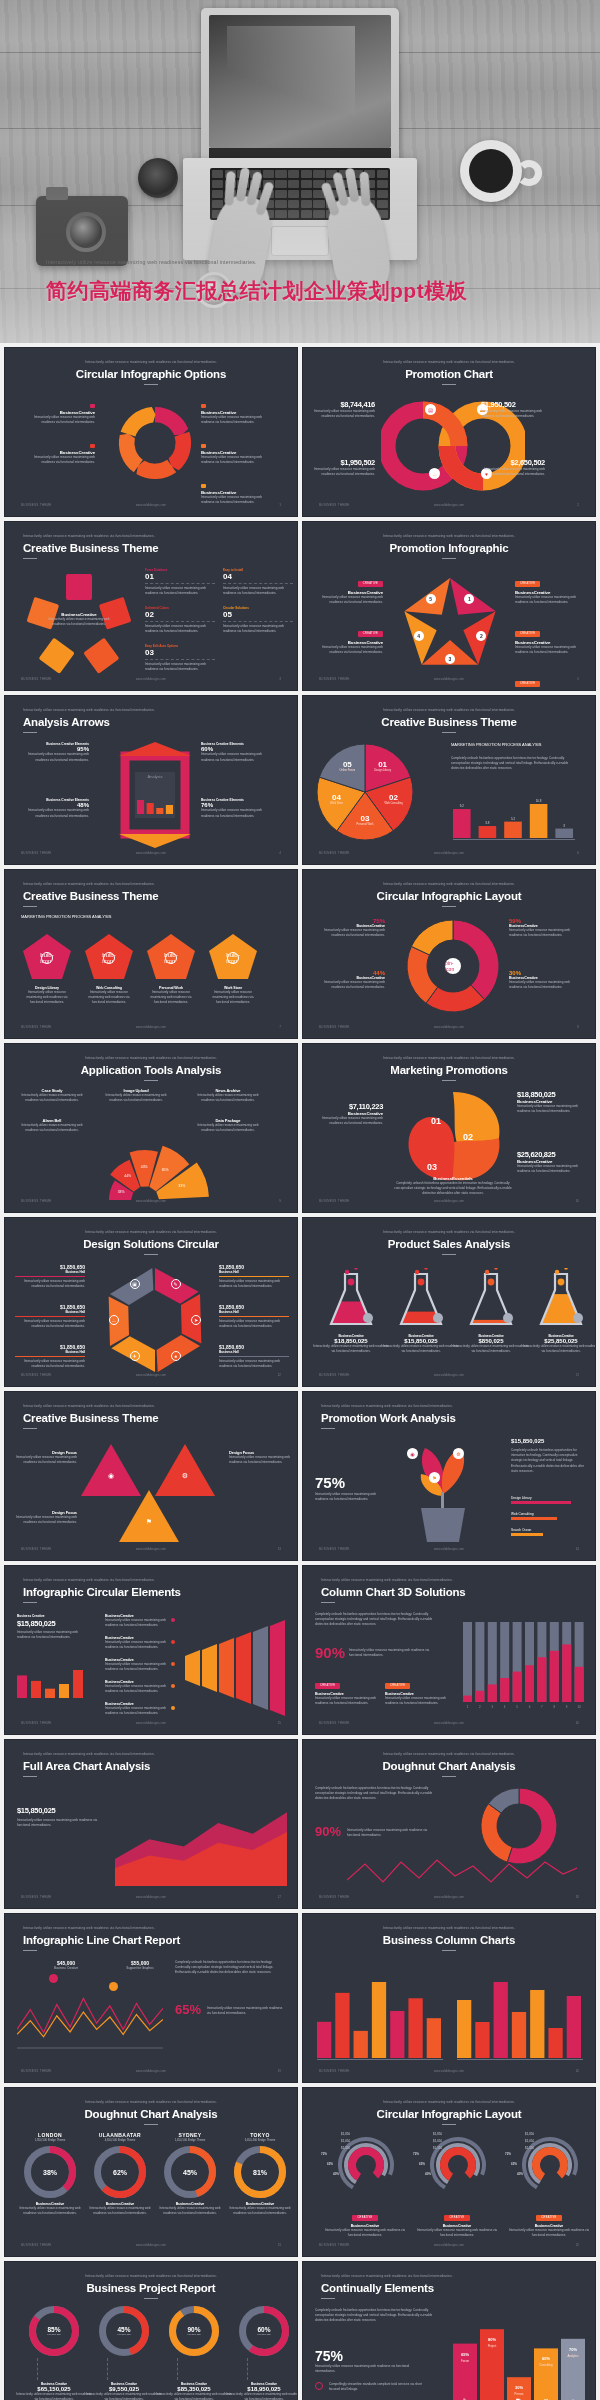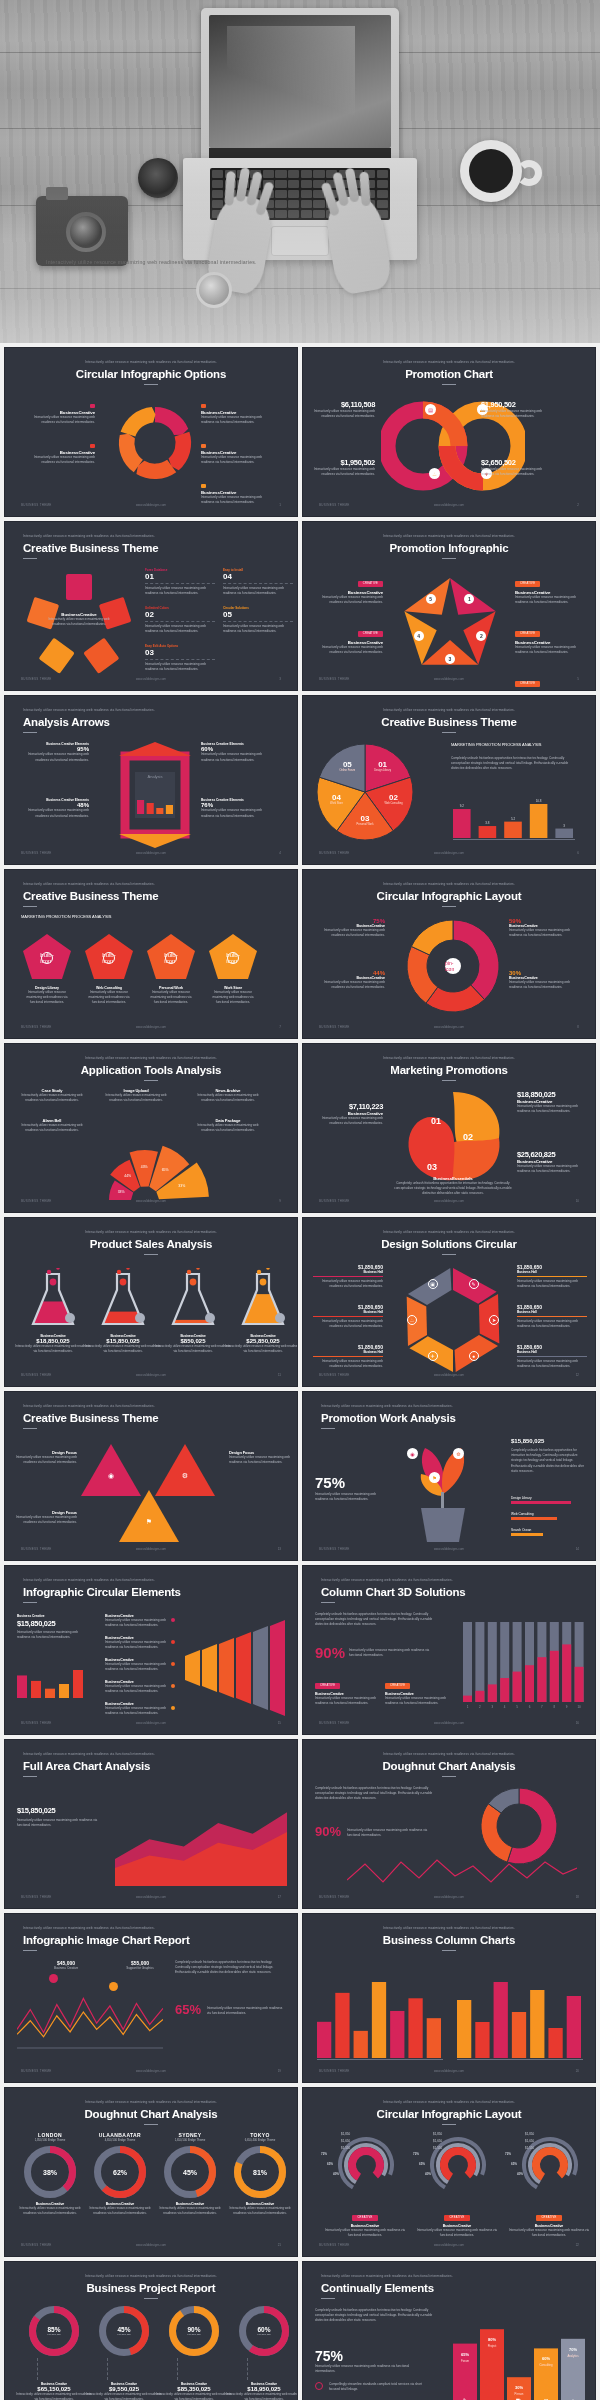--- a/index.html
+++ b/index.html
@@ -225,20 +225,21 @@
     <div class="lens"></div>
     <div class="camera">
       <div class="cam-vf"></div>
       <div class="cam-lens"></div>
     </div>
     <div class="watch"></div>
     <div class="hero-fade"></div>
   </div>
 
   <div class="hero-sub">Interactively utilize resource maximizing web readiness via functional intermediaries.</div>
+  <div class="hero-title">简约高端商务汇报总结计划企业策划ppt模板</div>
 </div>
 
 <div class="grid" id="slide-grid">
     <div class="slide">
       <div class="s-eyebrow">Interactively utilize resource maximizing web readiness via functional intermediaries.</div>
       <div class="s-title">Circular Infographic Options</div>
       <div class="s-rule"></div>
       <div class="stage">
         <div class="c" style="left:107px;top:8px"><svg width="86" height="86" viewBox="0 0 86 86">
             <path d="M43,6.880000000000003 A36.12 36.12 0 0 1 76.23877432685524,28.863583153840246 L70.13412960680904,34.68354579878607 L61.993585329631564,34.92204751648014 A20.64 20.64 0 0 0 43,22.36 Z" fill="#d6245a"></path>
@@ -286,32 +287,32 @@
             <circle cx="42" cy="50" r="36" fill="none" stroke="#d6245a" stroke-width="17"></circle>
             <circle cx="102" cy="50" r="36" fill="none" stroke="#f79421" stroke-width="17"></circle>
             <path d="M42 14 A36 36 0 0 1 78 50" fill="none" stroke="#f05a28" stroke-width="17"></path>
             <path d="M102 86 A36 36 0 0 1 66 50" fill="none" stroke="#e8392f" stroke-width="17"></path>
           </svg></div>
         <div class="ico" style="left:122px;top:12px;width:11px;height:11px;background:#fff;color:#d6245a;font-size:5px">▤</div>
         <div class="ico" style="left:174px;top:12px;width:11px;height:11px;background:#fff;color:#f79421;font-size:5px">▬</div>
         <div class="ico" style="left:126px;top:76px;width:11px;height:11px;background:#fff;color:#f79421;font-size:5px">☕</div>
         <div class="ico" style="left:178px;top:76px;width:11px;height:11px;background:#fff;color:#e8392f;font-size:5px">♥</div>
         <div class="c" style="left:8px;top:8px;width:64px;text-align:right">
-          <div class="val">$6,110,508</div>
+          <div class="val">$8,744,416</div>
           <div class="body-text" style="width:64px">Interactively utilize resource maximizing web readiness via functional intermediaries.</div>
         </div>
         <div class="c" style="left:178px;top:8px;width:64px;text-align:left">
           <div class="val">$1,950,502</div>
           <div class="body-text" style="width:64px">Interactively utilize resource maximizing web readiness via functional intermediaries.</div>
         </div>
         <div class="c" style="left:8px;top:66px;width:64px;text-align:right">
           <div class="val">$1,950,502</div>
           <div class="body-text" style="width:64px">Interactively utilize resource maximizing web readiness via functional intermediaries.</div>
         </div>
-        <div class="c" style="left:178px;top:66px;width:64px;text-align:left">
+        <div class="c" style="left:178px;top:66px;width:64px;text-align:right">
           <div class="val">$2,650,502</div>
           <div class="body-text" style="width:64px">Interactively utilize resource maximizing web readiness via functional intermediaries.</div>
         </div>
       </div>
       <div class="s-foot-l">BUSINESS THEME</div>
       <div class="s-foot-c">www.validdesigns.com</div>
       <div class="s-foot-r">2</div>
     </div>
     <div class="slide">
       <div class="s-eyebrow left">Interactively utilize resource maximizing web readiness via functional intermediaries.</div>
@@ -642,20 +643,80 @@
           <div class="lbl">BusinessEssentials</div>
           <div class="body-text" style="width:124px">Completely unleash frictionless opportunities for interactive technology. Continually conceptualize strategic technology and vertical total linkage. Enthusiastically e-enable distinctive deliverables after static resources.</div>
         </div>
       </div>
       <div class="s-foot-l">BUSINESS THEME</div>
       <div class="s-foot-c">www.validdesigns.com</div>
       <div class="s-foot-r">10</div>
     </div>
     <div class="slide">
       <div class="s-eyebrow">Interactively utilize resource maximizing web readiness via functional intermediaries.</div>
+      <div class="s-title">Design Solutions Circular</div>
+      <div class="s-rule"></div>
+      <div class="stage">
+        <div class="c" style="left:92px;top:2px"><svg width="116" height="112" viewBox="0 0 116 112">
+            <path d="M58,4 L101.61086953316206,27.678770179218592 L83.16011703836273,39.660828949549185 L58,26 Z" fill="#d6245a"></path>
+            <path d="M103.03332099679082,30.000000000000004 L104.33233925779513,79.60750598645643 L84.73019572565104,69.6197149921864 L83.98076211353316,41 Z" fill="#e8392f"></path>
+            <path d="M103.03332099679082,82 L60.72146972463309,107.92873580723784 L59.570078687288316,85.95888604263722 L83.98076211353316,71 Z" fill="#f05a28"></path>
+            <path d="M58,108 L14.38913046683794,84.32122982078141 L32.83988296163727,72.3391710504508 L58,86 Z" fill="#f79421"></path>
+            <path d="M12.966679003209187,82 L11.667660742204859,32.3924940135436 L31.269804274348957,42.38028500781361 L32.01923788646684,71 Z" fill="#f4712b"></path>
+            <path d="M12.966679003209194,29.999999999999993 L55.2785302753669,4.071264192762158 L56.42992131271167,26.041113957362786 L32.01923788646684,41 Z" fill="#6b7186"></path>
+          </svg></div>
+        <div class="ico" style="left:165.5px;top:17.492958444838017px;width:10px;height:10px;border:1px solid #fff">✎</div>
+        <div class="ico" style="left:186px;top:53px;width:10px;height:10px;border:1px solid #fff">➤</div>
+        <div class="ico" style="left:165.5px;top:88.50704155516198px;width:10px;height:10px;border:1px solid #fff">●</div>
+        <div class="ico" style="left:124.5px;top:88.50704155516199px;width:10px;height:10px;border:1px solid #fff">✈</div>
+        <div class="ico" style="left:104px;top:53.00000000000001px;width:10px;height:10px;border:1px solid #fff">☕</div>
+        <div class="ico" style="left:124.49999999999997px;top:17.492958444838024px;width:10px;height:10px;border:1px solid #fff">▣</div>
+        <div class="c" style="left:10px;top:2px;width:70px;text-align:right">
+          <div class="val-sm" style="font-size:5px">$1,850,650</div>
+          <div class="lbl" style="font-size:3.2px">Business Hall</div>
+          <div style="border-top:1px solid #d6245a;margin:2px 0;width:100%"></div>
+          <div class="body-text" style="width:70px">Interactively utilize resource maximizing web readiness via functional intermediaries.</div>
+        </div>
+        <div class="c" style="left:10px;top:42px;width:70px;text-align:right">
+          <div class="val-sm" style="font-size:5px">$1,850,650</div>
+          <div class="lbl" style="font-size:3.2px">Business Hall</div>
+          <div style="border-top:1px solid #e8392f;margin:2px 0;width:100%"></div>
+          <div class="body-text" style="width:70px">Interactively utilize resource maximizing web readiness via functional intermediaries.</div>
+        </div>
+        <div class="c" style="left:10px;top:82px;width:70px;text-align:right">
+          <div class="val-sm" style="font-size:5px">$1,850,650</div>
+          <div class="lbl" style="font-size:3.2px">Business Hall</div>
+          <div style="border-top:1px solid #f05a28;margin:2px 0;width:100%"></div>
+          <div class="body-text" style="width:70px">Interactively utilize resource maximizing web readiness via functional intermediaries.</div>
+        </div>
+        <div class="c" style="left:214px;top:2px;width:70px;text-align:left">
+          <div class="val-sm" style="font-size:5px">$1,850,650</div>
+          <div class="lbl" style="font-size:3.2px">Business Hall</div>
+          <div style="border-top:1px solid #f79421;margin:2px 0;width:100%"></div>
+          <div class="body-text" style="width:70px">Interactively utilize resource maximizing web readiness via functional intermediaries.</div>
+        </div>
+        <div class="c" style="left:214px;top:42px;width:70px;text-align:left">
+          <div class="val-sm" style="font-size:5px">$1,850,650</div>
+          <div class="lbl" style="font-size:3.2px">Business Hall</div>
+          <div style="border-top:1px solid #f4712b;margin:2px 0;width:100%"></div>
+          <div class="body-text" style="width:70px">Interactively utilize resource maximizing web readiness via functional intermediaries.</div>
+        </div>
+        <div class="c" style="left:214px;top:82px;width:70px;text-align:left">
+          <div class="val-sm" style="font-size:5px">$1,850,650</div>
+          <div class="lbl" style="font-size:3.2px">Business Hall</div>
+          <div style="border-top:1px solid #6b7186;margin:2px 0;width:100%"></div>
+          <div class="body-text" style="width:70px">Interactively utilize resource maximizing web readiness via functional intermediaries.</div>
+        </div>
+      </div>
+      <div class="s-foot-l">BUSINESS THEME</div>
+      <div class="s-foot-c">www.validdesigns.com</div>
+      <div class="s-foot-r">12</div>
+    </div>
+    <div class="slide">
+      <div class="s-eyebrow">Interactively utilize resource maximizing web readiness via functional intermediaries.</div>
       <div class="s-title">Product Sales Analysis</div>
       <div class="s-rule"></div>
       <div class="stage">
         <div class="c" style="left:22px;top:6px"><svg width="52" height="62" viewBox="0 0 52 62">
             <clipPath id="fc110">
               <path d="M20 6 h12 v16 L46 56 H6 L20 22 Z"></path>
             </clipPath>
             <rect x="0" y="33.480000000000004" width="52" height="52" fill="#d6245a" clip-path="url(#fc110)"></rect>
             <path d="M20 6 h12 v16 L46 56 H6 L20 22 Z" fill="none" stroke="#cbd0da" stroke-width="2.2"></path>
             <circle cx="26" cy="14" r="3.4" fill="#d6245a"></circle>
@@ -713,80 +774,20 @@
           </svg></div>
         <div class="c" style="left:220px;top:72px;width:76px;text-align:center">
           <div class="lbl" style="font-size:3.2px">BusinessCreative</div>
           <div class="val-sm">$25,850,025</div>
           <div class="body-text" style="width:76px">Interactively utilize resource maximizing web readiness via functional intermediaries.</div>
         </div>
       </div>
       <div class="s-foot-l">BUSINESS THEME</div>
       <div class="s-foot-c">www.validdesigns.com</div>
       <div class="s-foot-r">11</div>
-    </div>
-    <div class="slide">
-      <div class="s-eyebrow">Interactively utilize resource maximizing web readiness via functional intermediaries.</div>
-      <div class="s-title">Design Solutions Circular</div>
-      <div class="s-rule"></div>
-      <div class="stage">
-        <div class="c" style="left:92px;top:2px"><svg width="116" height="112" viewBox="0 0 116 112">
-            <path d="M58,4 L101.61086953316206,27.678770179218592 L83.16011703836273,39.660828949549185 L58,26 Z" fill="#d6245a"></path>
-            <path d="M103.03332099679082,30.000000000000004 L104.33233925779513,79.60750598645643 L84.73019572565104,69.6197149921864 L83.98076211353316,41 Z" fill="#e8392f"></path>
-            <path d="M103.03332099679082,82 L60.72146972463309,107.92873580723784 L59.570078687288316,85.95888604263722 L83.98076211353316,71 Z" fill="#f05a28"></path>
-            <path d="M58,108 L14.38913046683794,84.32122982078141 L32.83988296163727,72.3391710504508 L58,86 Z" fill="#f79421"></path>
-            <path d="M12.966679003209187,82 L11.667660742204859,32.3924940135436 L31.269804274348957,42.38028500781361 L32.01923788646684,71 Z" fill="#f4712b"></path>
-            <path d="M12.966679003209194,29.999999999999993 L55.2785302753669,4.071264192762158 L56.42992131271167,26.041113957362786 L32.01923788646684,41 Z" fill="#6b7186"></path>
-          </svg></div>
-        <div class="ico" style="left:165.5px;top:17.492958444838017px;width:10px;height:10px;border:1px solid #fff">✎</div>
-        <div class="ico" style="left:186px;top:53px;width:10px;height:10px;border:1px solid #fff">➤</div>
-        <div class="ico" style="left:165.5px;top:88.50704155516198px;width:10px;height:10px;border:1px solid #fff">●</div>
-        <div class="ico" style="left:124.5px;top:88.50704155516199px;width:10px;height:10px;border:1px solid #fff">✈</div>
-        <div class="ico" style="left:104px;top:53.00000000000001px;width:10px;height:10px;border:1px solid #fff">☕</div>
-        <div class="ico" style="left:124.49999999999997px;top:17.492958444838024px;width:10px;height:10px;border:1px solid #fff">▣</div>
-        <div class="c" style="left:10px;top:2px;width:70px;text-align:right">
-          <div class="val-sm" style="font-size:5px">$1,850,650</div>
-          <div class="lbl" style="font-size:3.2px">Business Hall</div>
-          <div style="border-top:1px solid #d6245a;margin:2px 0;width:100%"></div>
-          <div class="body-text" style="width:70px">Interactively utilize resource maximizing web readiness via functional intermediaries.</div>
-        </div>
-        <div class="c" style="left:10px;top:42px;width:70px;text-align:right">
-          <div class="val-sm" style="font-size:5px">$1,850,650</div>
-          <div class="lbl" style="font-size:3.2px">Business Hall</div>
-          <div style="border-top:1px solid #e8392f;margin:2px 0;width:100%"></div>
-          <div class="body-text" style="width:70px">Interactively utilize resource maximizing web readiness via functional intermediaries.</div>
-        </div>
-        <div class="c" style="left:10px;top:82px;width:70px;text-align:right">
-          <div class="val-sm" style="font-size:5px">$1,850,650</div>
-          <div class="lbl" style="font-size:3.2px">Business Hall</div>
-          <div style="border-top:1px solid #f05a28;margin:2px 0;width:100%"></div>
-          <div class="body-text" style="width:70px">Interactively utilize resource maximizing web readiness via functional intermediaries.</div>
-        </div>
-        <div class="c" style="left:214px;top:2px;width:70px;text-align:left">
-          <div class="val-sm" style="font-size:5px">$1,850,650</div>
-          <div class="lbl" style="font-size:3.2px">Business Hall</div>
-          <div style="border-top:1px solid #f79421;margin:2px 0;width:100%"></div>
-          <div class="body-text" style="width:70px">Interactively utilize resource maximizing web readiness via functional intermediaries.</div>
-        </div>
-        <div class="c" style="left:214px;top:42px;width:70px;text-align:left">
-          <div class="val-sm" style="font-size:5px">$1,850,650</div>
-          <div class="lbl" style="font-size:3.2px">Business Hall</div>
-          <div style="border-top:1px solid #f4712b;margin:2px 0;width:100%"></div>
-          <div class="body-text" style="width:70px">Interactively utilize resource maximizing web readiness via functional intermediaries.</div>
-        </div>
-        <div class="c" style="left:214px;top:82px;width:70px;text-align:left">
-          <div class="val-sm" style="font-size:5px">$1,850,650</div>
-          <div class="lbl" style="font-size:3.2px">Business Hall</div>
-          <div style="border-top:1px solid #6b7186;margin:2px 0;width:100%"></div>
-          <div class="body-text" style="width:70px">Interactively utilize resource maximizing web readiness via functional intermediaries.</div>
-        </div>
-      </div>
-      <div class="s-foot-l">BUSINESS THEME</div>
-      <div class="s-foot-c">www.validdesigns.com</div>
-      <div class="s-foot-r">12</div>
     </div>
     <div class="slide">
       <div class="s-eyebrow left">Interactively utilize resource maximizing web readiness via functional intermediaries.</div>
       <div class="s-title left">Creative Business Theme</div>
       <div class="s-rule left"></div>
       <div class="stage">
         <div class="c" style="left:74px;top:6px"><svg width="64" height="56" viewBox="0 0 64 56">
             <path d="M32 2 L62 54 H2 Z" fill="#d6245a"></path>
           </svg></div>
         <div class="ico" style="left:100px;top:34px;width:12px;height:12px;font-size:7px">◉</div>
@@ -999,21 +1000,21 @@
         <div class="c" style="left:44px;top:72px"><svg width="230" height="32" viewBox="0 0 230 32">
             <polyline fill="none" stroke="#d6245a" stroke-width="1.2" points="0,24 18,8 36,26 54,6 72,22 90,4 108,20 126,10 144,26 162,8 180,22 198,6 216,18 230,12"></polyline>
           </svg></div>
       </div>
       <div class="s-foot-l">BUSINESS THEME</div>
       <div class="s-foot-c">www.validdesigns.com</div>
       <div class="s-foot-r">18</div>
     </div>
     <div class="slide">
       <div class="s-eyebrow left">Interactively utilize resource maximizing web readiness via functional intermediaries.</div>
-      <div class="s-title left">Infographic Image Chart Report</div>
+      <div class="s-title left">Infographic Line Chart Report</div>
       <div class="s-rule left"></div>
       <div class="stage">
         <div class="c" style="left:28px;top:2px;width:66px;text-align:center">
           <div class="val-sm" style="font-size:5px">$45,000</div>
           <div style="font-size:3px;color:#b6bbc4">Business Creative</div>
         </div>
         <div class="c" style="left:102px;top:2px;width:66px;text-align:center">
           <div class="val-sm" style="font-size:5px">$55,000</div>
           <div style="font-size:3px;color:#b6bbc4">Support for Graphics</div>
         </div>

